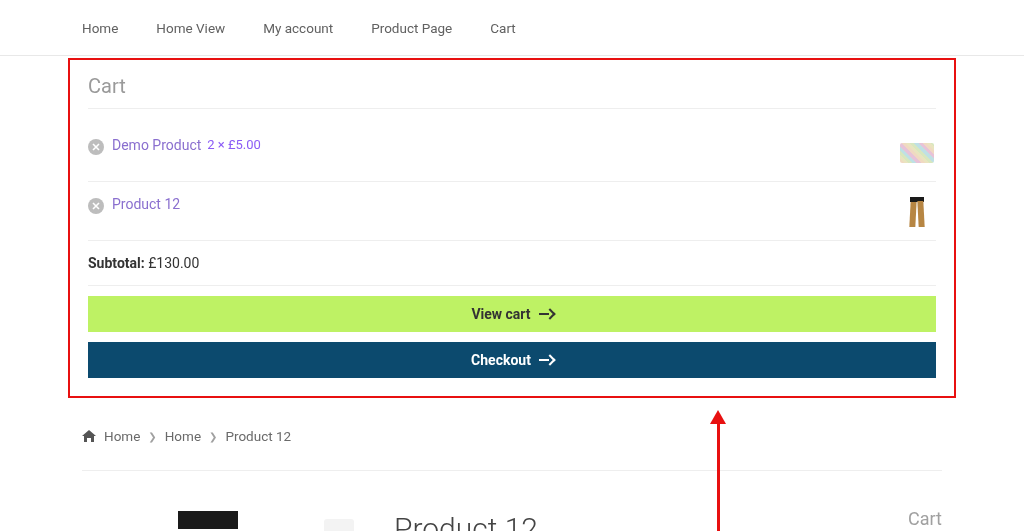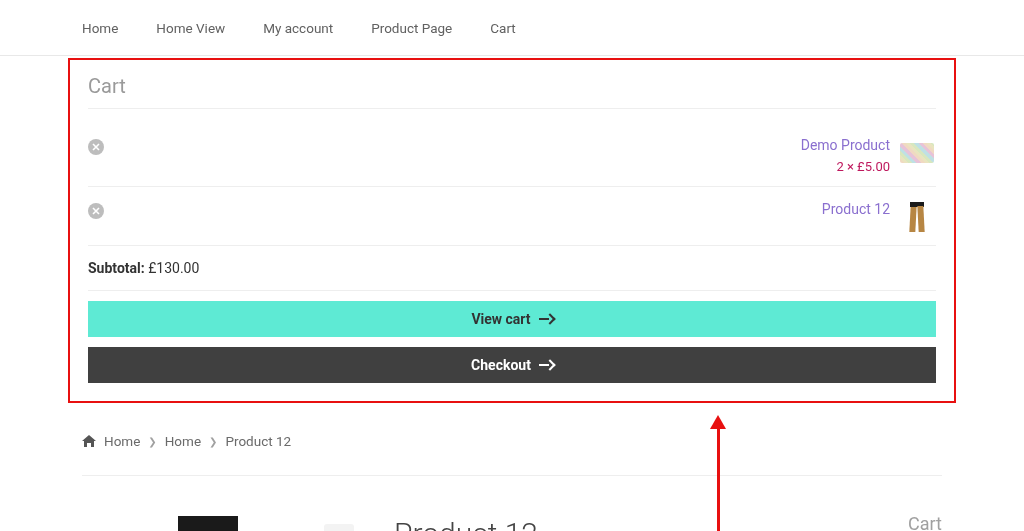--- a/index.html
+++ b/index.html
@@ -52,31 +52,31 @@
       align-items: center;
       justify-content: center;
       margin-top: 2px;
       cursor: pointer;
       flex-shrink: 0;
     }
     .remove-btn svg { display: block; }
     .item-info {
       flex: 1;
       display: flex;
-      flex-direction: column;
+      flex-direction: row;
       gap: 6px;
       text-align: right;
     }
     .item-name {
       color: #8a6fcf;
       font-size: 14px;
       text-decoration: none;
     }
     .item-meta {
-      color: #be185d;
+      color: #8b5cf6;
       font-size: 13px;
     }
     .item-thumb {
       width: 38px;
       height: 32px;
       display: flex;
       align-items: center;
       justify-content: center;
       flex-shrink: 0;
     }
@@ -125,22 +125,22 @@
       height: 36px;
       margin-top: 10px;
       font-weight: 700;
       font-size: 14px;
       gap: 8px;
       text-decoration: none;
       cursor: pointer;
       border: none;
       width: 100%;
     }
-    .btn-light { background: #5eead4; color: #333333; }
-    .btn-dark { background: #404040; color: #ffffff; }
+    .btn-light { background: #bef264; color: #333333; }
+    .btn-dark { background: #0c4a6e; color: #ffffff; }
     .arrow-right-small {
       width: 14px;
       height: 10px;
       position: relative;
     }
     .arrow-right-small::before {
       content: "";
       position: absolute;
       left: 0;
       top: 4px;

